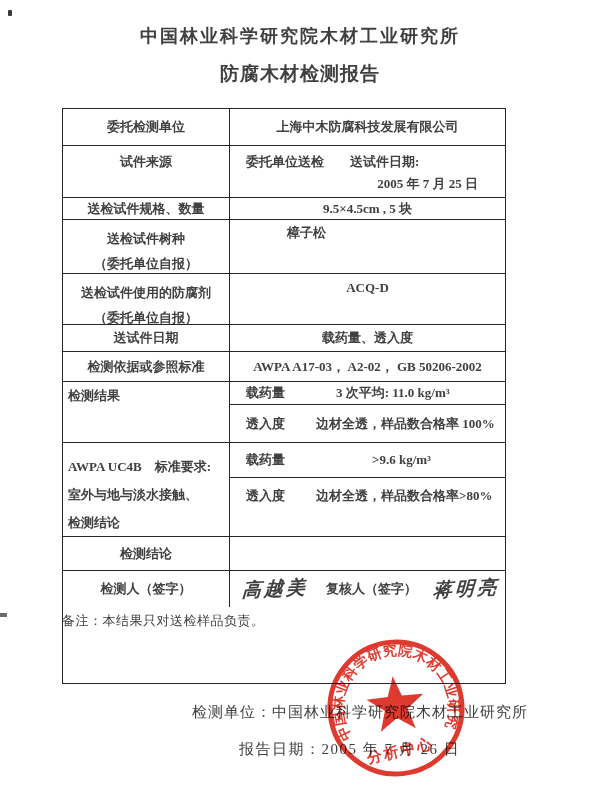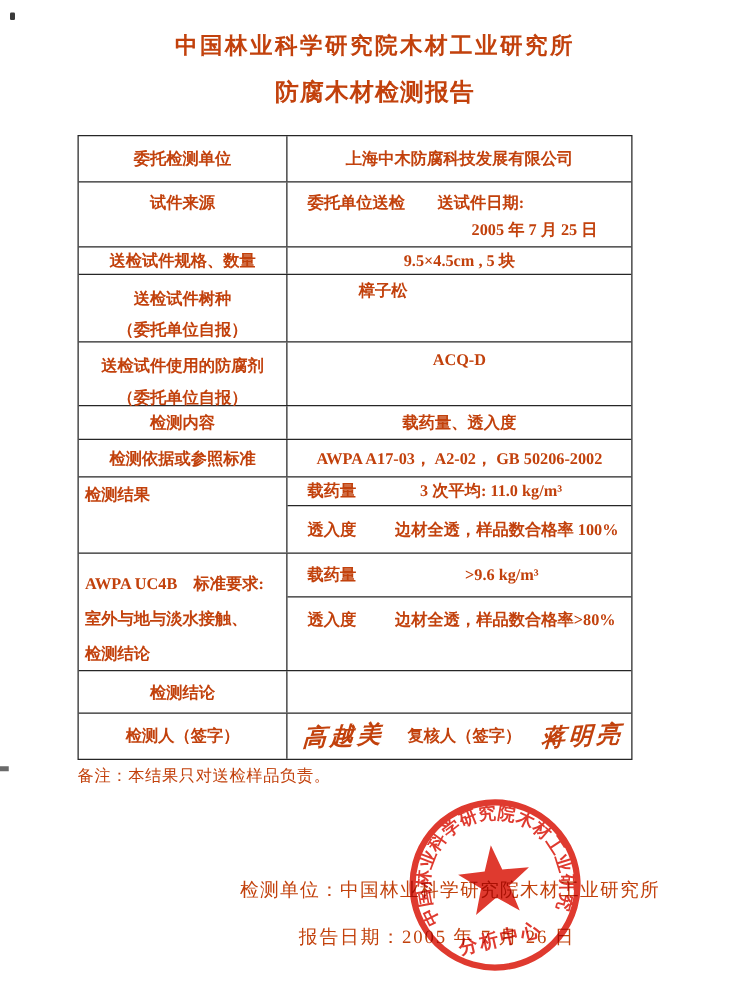--- a/index.html
+++ b/index.html
@@ -1,34 +1,34 @@
 <!DOCTYPE html>
 <html><head>
 <meta charset="utf-8">
 <style>
   * { margin:0; padding:0; box-sizing:border-box; }
   html,body { background:#fff; }
   .page {
     position:relative; width:600px; height:800px; background:#fff;
     font-family:"Liberation Serif","DejaVu Serif",serif;
-    color:#c2410c; overflow:hidden;
+    color:#404040; overflow:hidden;
   }
   .title {
     position:absolute; top:24px; left:0; width:100%; text-align:center;
     font-size:18px; font-weight:bold; letter-spacing:2px;
   }
   .subtitle {
     position:absolute; top:61px; left:0; width:100%; text-align:center;
     font-size:19px; font-weight:bold; letter-spacing:1px;
   }
   .artifact-a { position:absolute; left:8px; top:10px; width:4px; height:6px; background:#3a3a3a; border-radius:1px; }
   .artifact-b { position:absolute; left:0px; top:613px; width:7px; height:4px; background:#6a6a6a; }
 
   .report-table {
-    position:absolute; left:62px; top:108px; width:444px; height:500px;
+    position:absolute; left:62px; top:108px; width:444px; height:576px;
     border:1px solid #262626; font-size:13px; font-weight:bold;
   }
   .tr { display:flex; border-bottom:1px solid #262626; }
   .tr:last-child { border-bottom:none; }
   .td-l { width:167px; border-right:1px solid #262626; }
   .td-r { flex:1; min-width:0; }
   .c-center { display:flex; align-items:center; justify-content:center; text-align:center; }
   .c-top { text-align:center; padding-top:7px; }
 
   .r1 { height:37px; }
@@ -121,21 +121,21 @@
 
     <div class="tr r5">
       <div class="td-l two-line">
         <div>送检试件使用的防腐剂</div>
         <div>（委托单位自报）</div>
       </div>
       <div class="td-r val-top-center">ACQ-D</div>
     </div>
 
     <div class="tr r6">
-      <div class="td-l c-center">检测内容</div>
+      <div class="td-l c-center">送试件日期</div>
       <div class="td-r c-center">载药量、透入度</div>
     </div>
 
     <div class="tr r7">
       <div class="td-l c-center">检测依据或参照标准</div>
       <div class="td-r c-center">AWPA A17-03，  A2-02，  GB 50206-2002</div>
     </div>
 
     <div class="tr r8">
       <div class="td-l label-left">检测结果</div>

